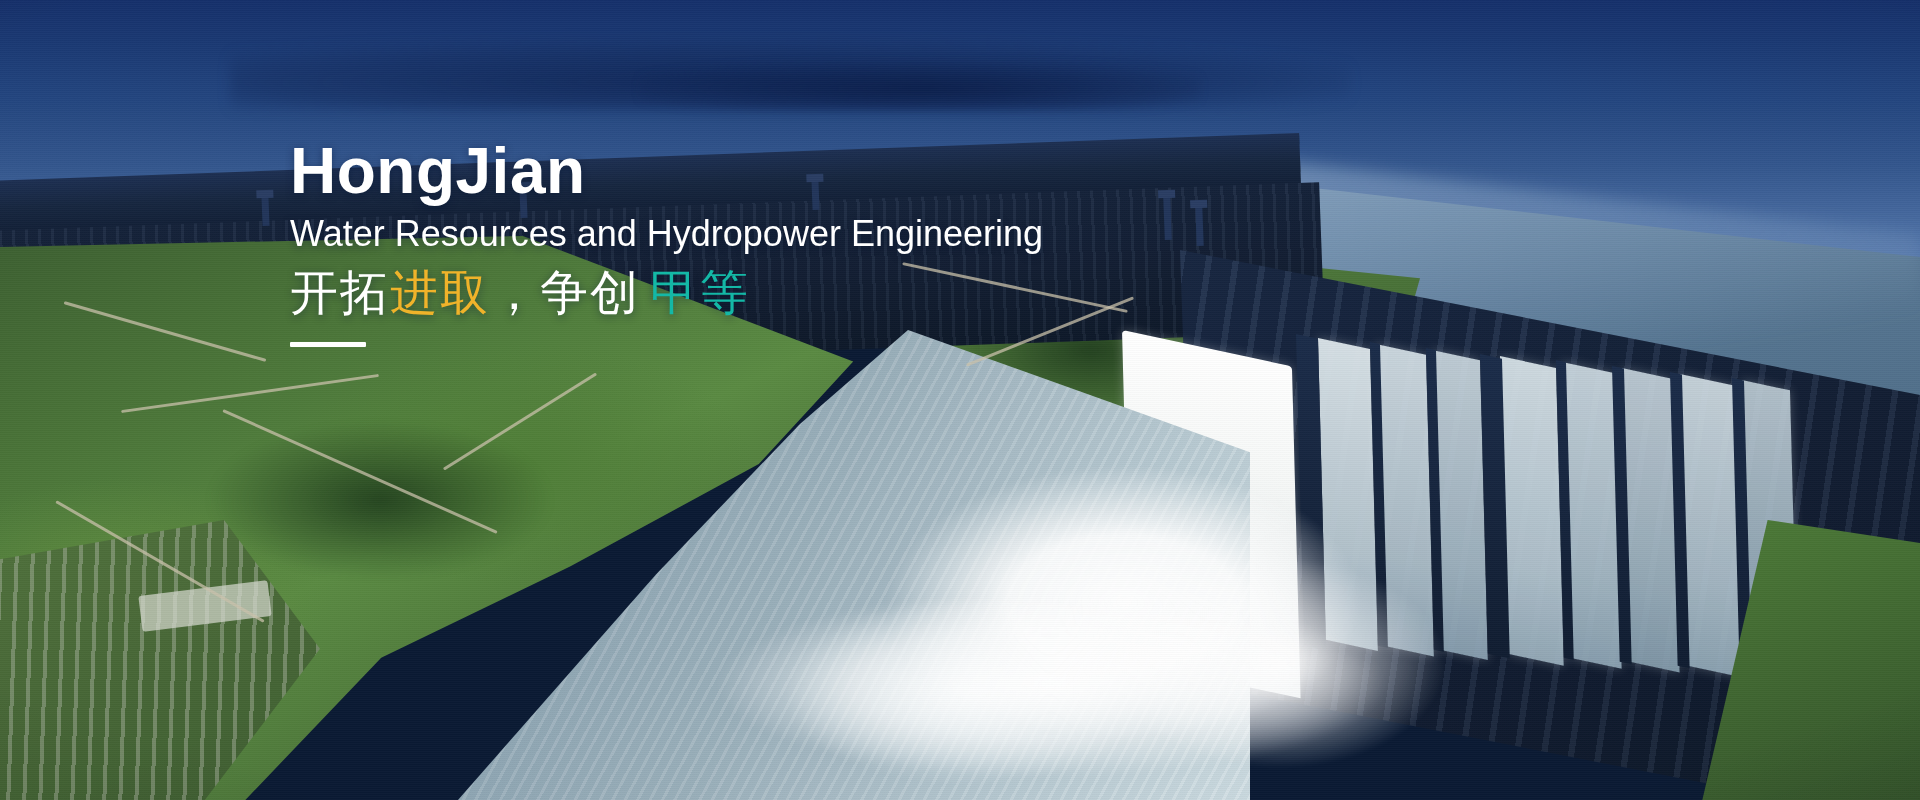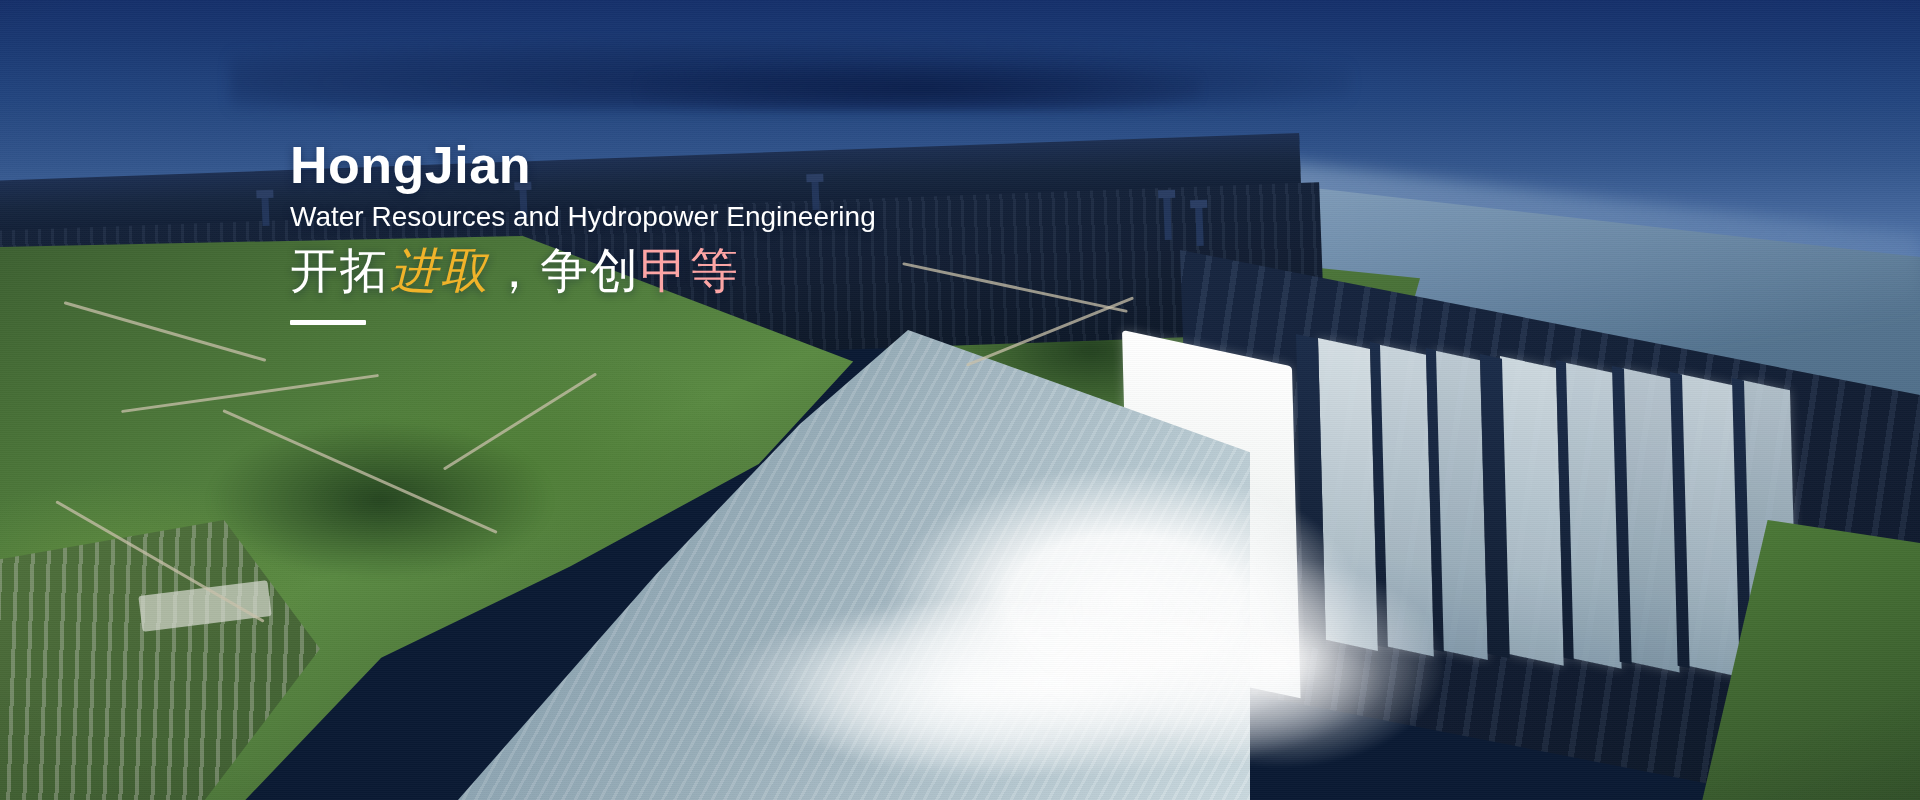--- a/index.html
+++ b/index.html
@@ -197,25 +197,25 @@
     background:radial-gradient(ellipse 120% 110% at 50% 45%, rgba(0,0,0,0) 55%, rgba(0,0,0,.22) 100%);
     pointer-events:none;
   }
 
   
   .overlay{
     position:absolute;left:290px;top:138px;width:1100px;
     text-shadow:0 2px 8px rgba(0,20,50,.45);
   }
   .brand{
-    font-size:52px;font-weight:700;color:#ffffff;
+    font-size:64px;font-weight:700;color:#ffffff;
     letter-spacing:.5px;line-height:1.05;margin:0 0 8px 0;
   }
   .subtitle{
-    font-size:28px;font-weight:400;color:#ffffff;
+    font-size:36px;font-weight:400;color:#ffffff;
     letter-spacing:0px;line-height:1.15;margin:0 0 6px 0;white-space:nowrap;
   }
   .slogan{
     font-size:48px;font-weight:400;color:#ffffff;
     line-height:1.32;margin:0;letter-spacing:2px;white-space:nowrap;
   }
   .slogan .hl{color:#f0b32a;}
   .rule{
     width:76px;height:5px;background:#ffffff;margin-top:18px;border-radius:1px;
   }
@@ -292,19 +292,19 @@
     <div class="vignette"></div>
   </div>
 
   <div class="overlay">
     <h1 class="brand">HongJian</h1>
 
     <div class="subtitle">Water Resources and Hydropower Engineering</div>
 
 
     <div class="slogan">
-      <span>开拓</span><span class="hl" style="color: rgb(240, 179, 42); font-style: italic;">进取</span><span>，</span><span>争创</span><span class="hl" style="color: #fca5a5;">甲等</span>
+      <span>开拓</span><span class="hl" style="color: rgb(240, 179, 42);">进取</span><span>，</span><span>争创</span><span class="hl" style="color: #14b8a6; margin-left: 10px;">甲等</span>
     </div>
 
     <div class="rule"></div>
   </div>
 
 </div>
 
 </body></html>

